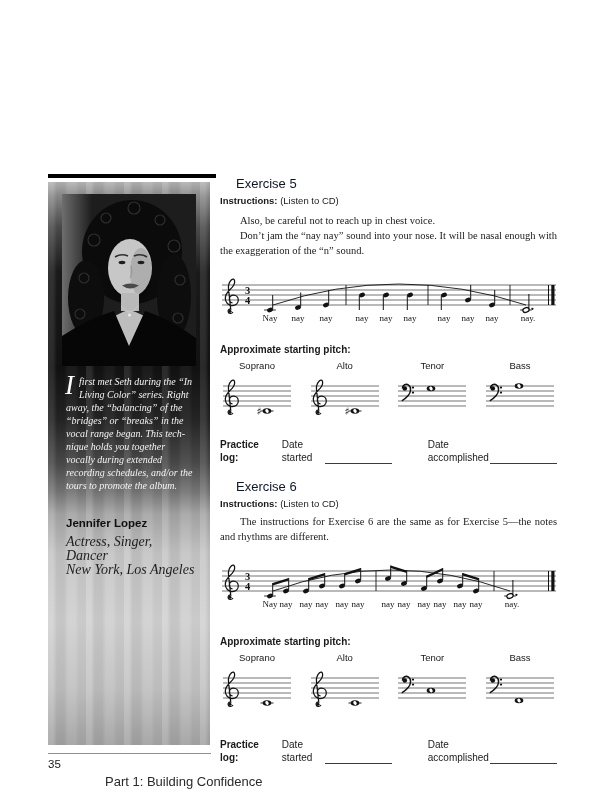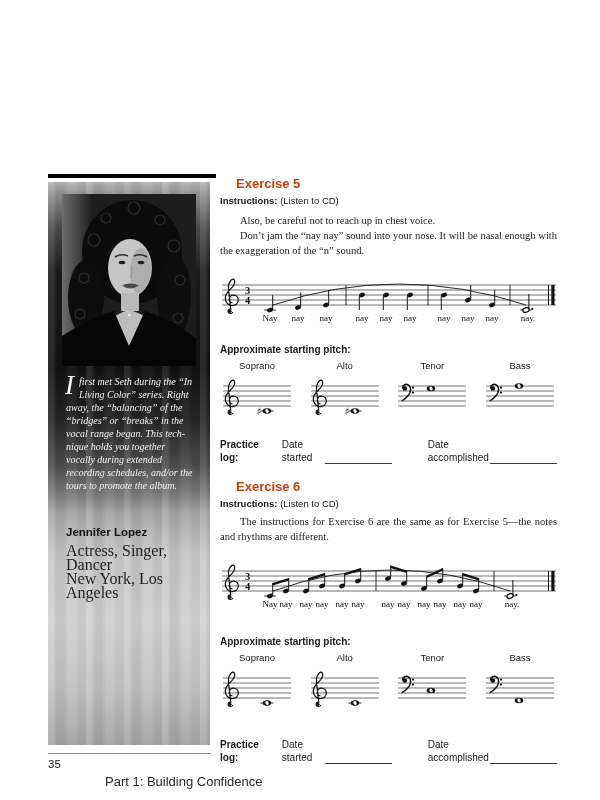--- a/index.html
+++ b/index.html
@@ -28,29 +28,29 @@
       rgba(255,255,255,.04) 20px 27px, rgba(0,0,0,.04) 31px 38px);
   }
   .photo{display:block;margin:12px auto 0 auto;position:relative;z-index:1;}
   .quote{position:relative;z-index:1;padding:9px 14px 0 18px;
     font-style:italic;font-size:10px;line-height:13px;color:#f4f4f4;}
   .quote .dropcap{
     position:absolute;left:17px;top:6px;font-size:27px;line-height:27px;
     font-style:italic;color:#fff;}
   .quote .ln{white-space:nowrap;}
   .quote .ind{padding-left:13px;}
-  .artist{position:relative;z-index:1;padding:0 14px 0 18px;margin-top:34px;}
+  .artist{position:relative;z-index:1;padding:0 14px 0 18px;margin-top:25px;}
   .artist-name{font-family:"Liberation Sans",sans-serif;font-weight:bold;
     font-size:11.5px;color:#101010;margin-bottom:6px;}
-  .artist-sub{font-size:16px;line-height:14px;color:#1e1e1e;}
+  .artist-sub{font-style:italic;font-size:14px;line-height:14px;color:#1e1e1e;}
 
   
   .main{position:absolute;left:220px;top:176px;width:337px;}
-  .ex-title{font-family:"Liberation Sans",sans-serif;font-weight:bold;
-    font-size:13px;line-height:16px;margin:0 0 2px 0;color:#c2410c;padding-left:16px;}
+  .ex-title{font-family:"Liberation Sans",sans-serif;font-weight:normal;
+    font-size:13px;line-height:16px;margin:0 0 2px 0;color:#0f172a;padding-left:16px;}
   .ex-title.second{margin-top:15px;}
   .instr{font-family:"Liberation Sans",sans-serif;font-size:9.5px;line-height:13px;margin-bottom:4px;}
   .instr b{font-weight:bold;}
   p.body{margin:0;font-size:10.5px;line-height:15px;text-align:justify;text-indent:20px;}
   p.body.second{margin-top:6px;text-align:left;}
   .staff-wrap{margin-top:3px;}
   .pitch-label{font-family:"Liberation Sans",sans-serif;font-weight:bold;
     font-size:10px;line-height:13px;margin-top:10px;}
   .pitch-row{display:flex;justify-content:space-between;margin-top:4px;}
   .pitch-col{width:74px;}

